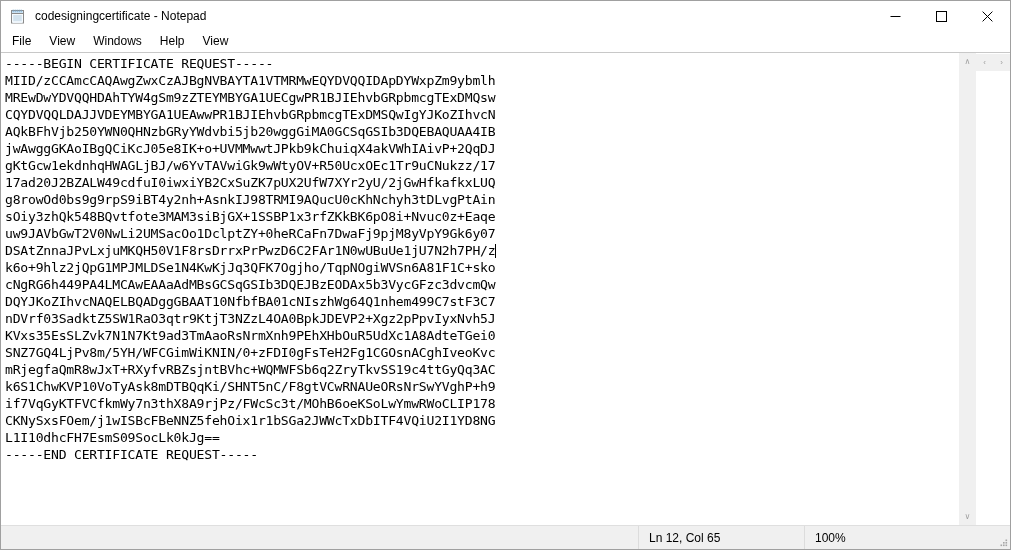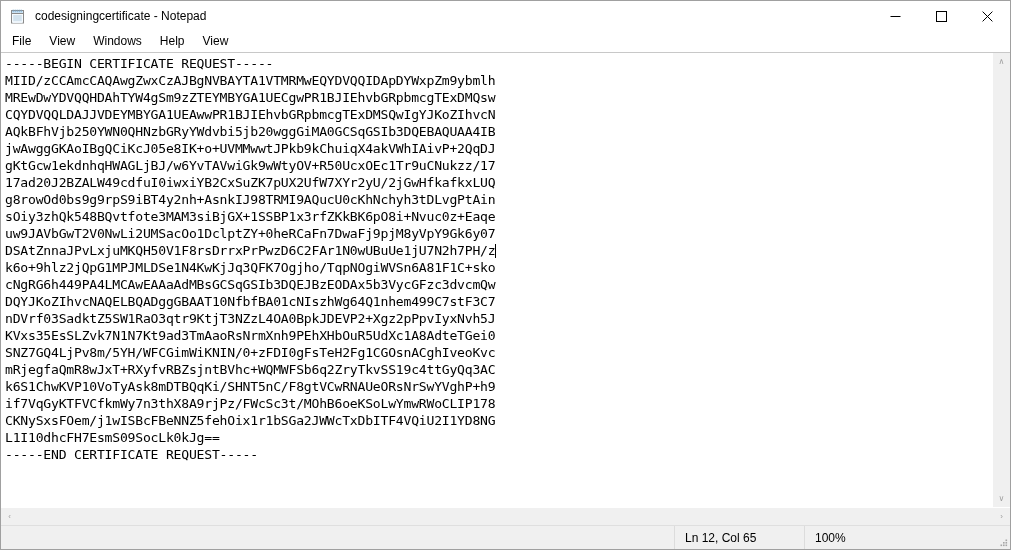--- a/index.html
+++ b/index.html
@@ -84,21 +84,21 @@
     color: #000000;
     padding: 2px 9px 3px 9px;
     white-space: nowrap;
     line-height: 15px;
   }
 
   
   .editor-wrap {
     flex: 1;
     display: flex;
-    flex-direction: column;
+    flex-direction: row;
     min-height: 0;
     border-top: 1px solid #c8c8c8;
     background: #ffffff;
   }
   .editor-row {
     flex: 1;
     display: flex;
     min-height: 0;
   }
   .text-area {
@@ -175,21 +175,21 @@
   }
   .status-spacer { flex: 1; }
   .status-cell {
     display: flex;
     align-items: center;
     border-left: 1px solid #dcdcdc;
     padding: 0 10px;
     white-space: nowrap;
   }
   .status-cell.pos { width: 130px; box-sizing: border-box; }
-  .status-cell.zoom { width: 60px; box-sizing: border-box; }
+  .status-cell.zoom { width: 60px; box-sizing: border-box; margin-left: 36px; }
   .status-cell.eol { width: 130px; box-sizing: border-box; margin-top: 44px; }
   .status-cell.enc { width: 110px; box-sizing: border-box; }
   .grip {
     width: 14px;
     display: flex;
     align-items: flex-end;
     justify-content: flex-end;
     padding: 0 2px 2px 0;
   }
 </style>

